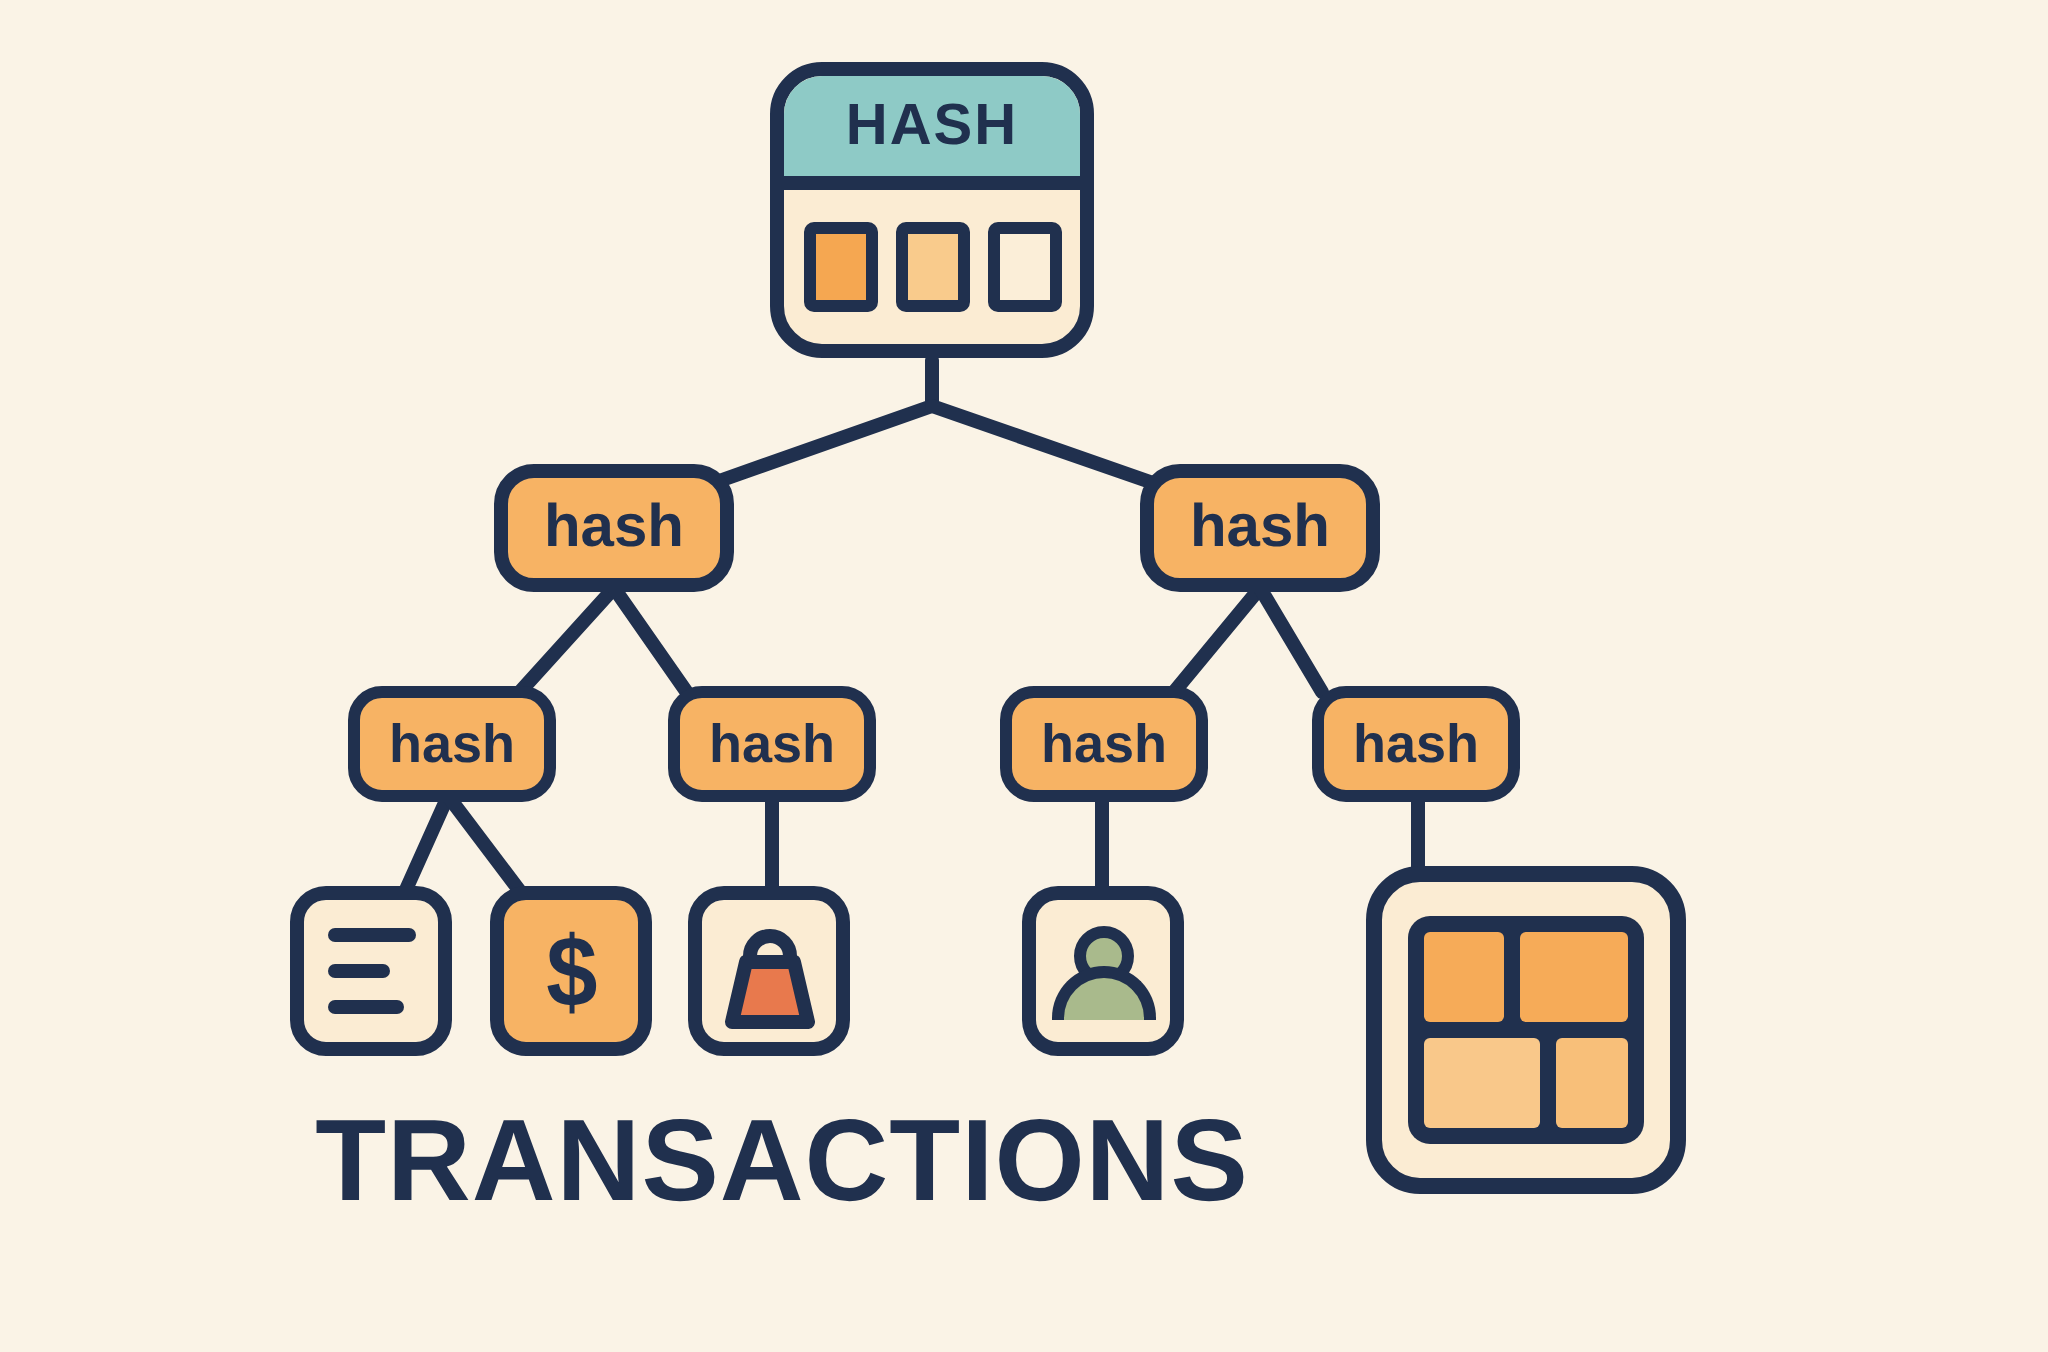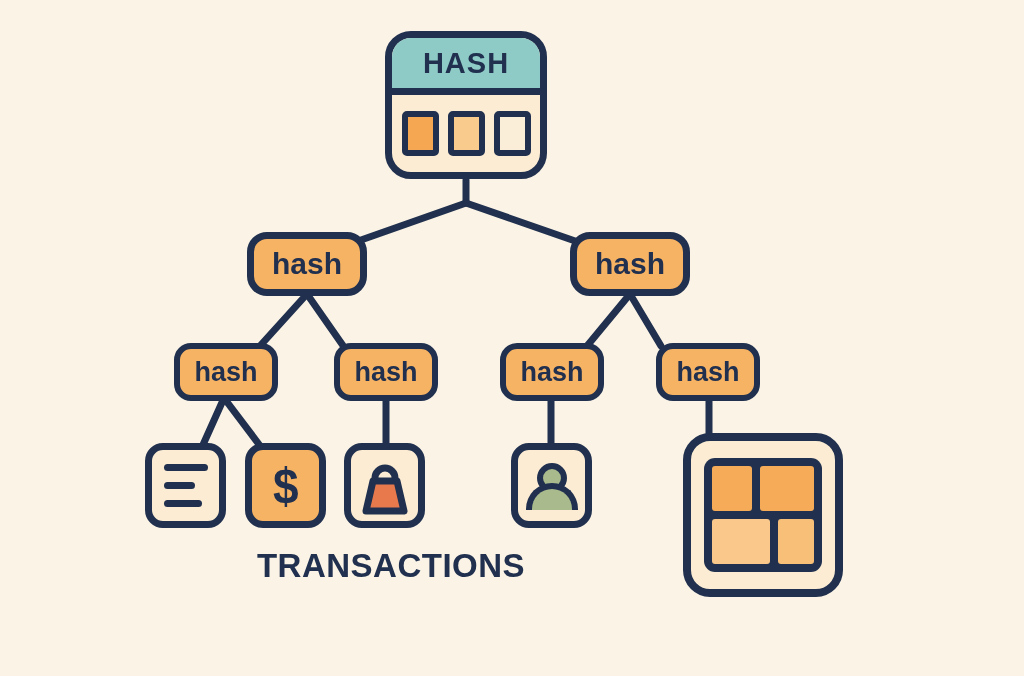--- a/index.html
+++ b/index.html
@@ -75,21 +75,21 @@
   }
   .grid-row { flex:1; display:flex; gap:8px; }
   .grid-cell { border-radius:3px; }
   .cell-a { flex:0 0 39%; background:var(--grid-top); }
   .cell-b { flex:1; background:var(--grid-top); }
   .cell-c { flex:0 0 57%; background:var(--grid-bottom-left); }
   .cell-d { flex:1; background:var(--grid-bottom-right); }
 
   .caption {
     position:absolute; left:0; top:547px; width:782px; text-align:center;
-    font-size:33px; font-weight:bold; letter-spacing:0.5px; color:var(--navy);
+    font-size:58px; font-weight:bold; letter-spacing:0.5px; color:var(--navy);
   }
   .bag-svg { display:block; }
 </style>
 </head>
 <body>
 
 <div class="stage">
 
   <svg class="connectors" viewBox="0 0 1024 676">
     <line x1="466" y1="180" x2="466" y2="203"></line>

